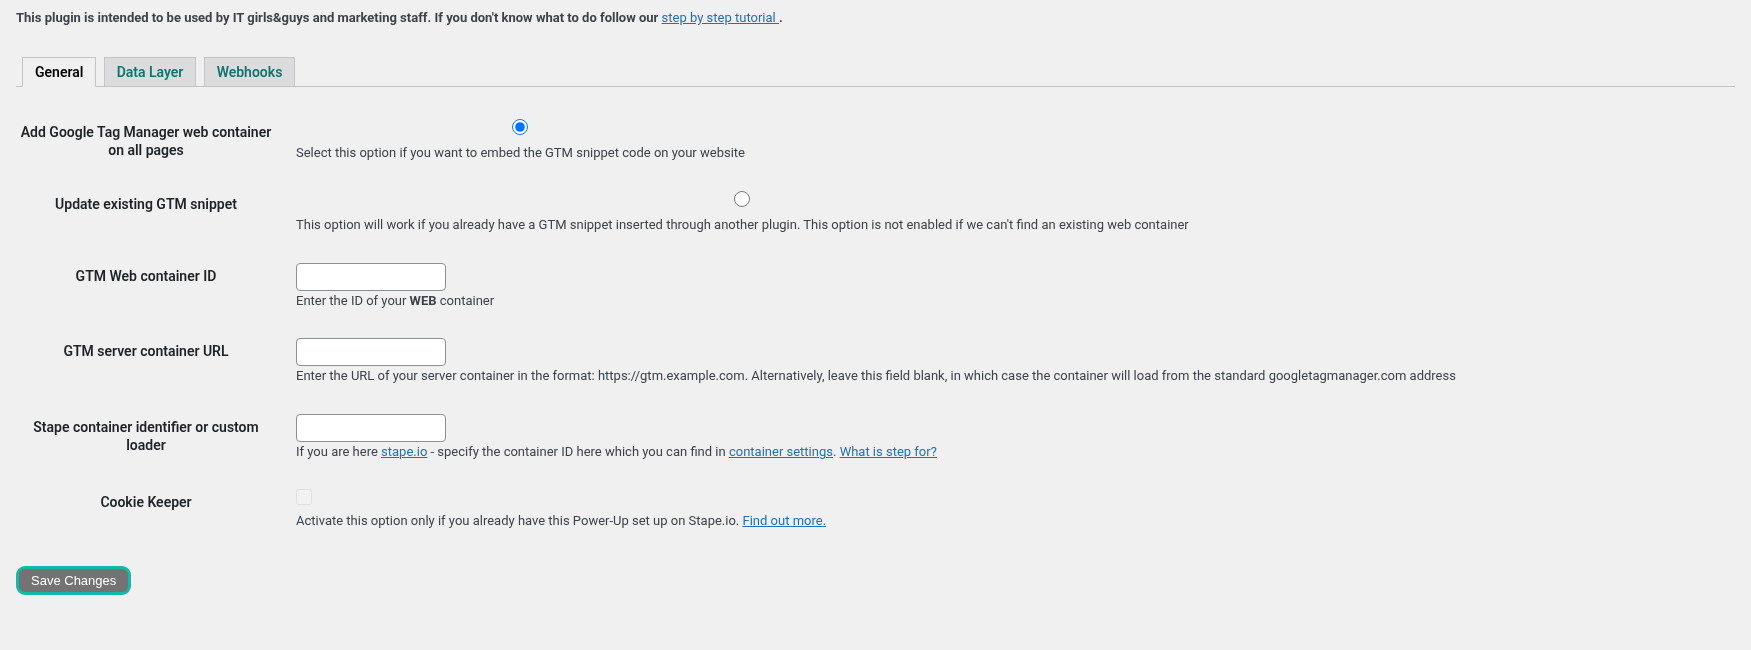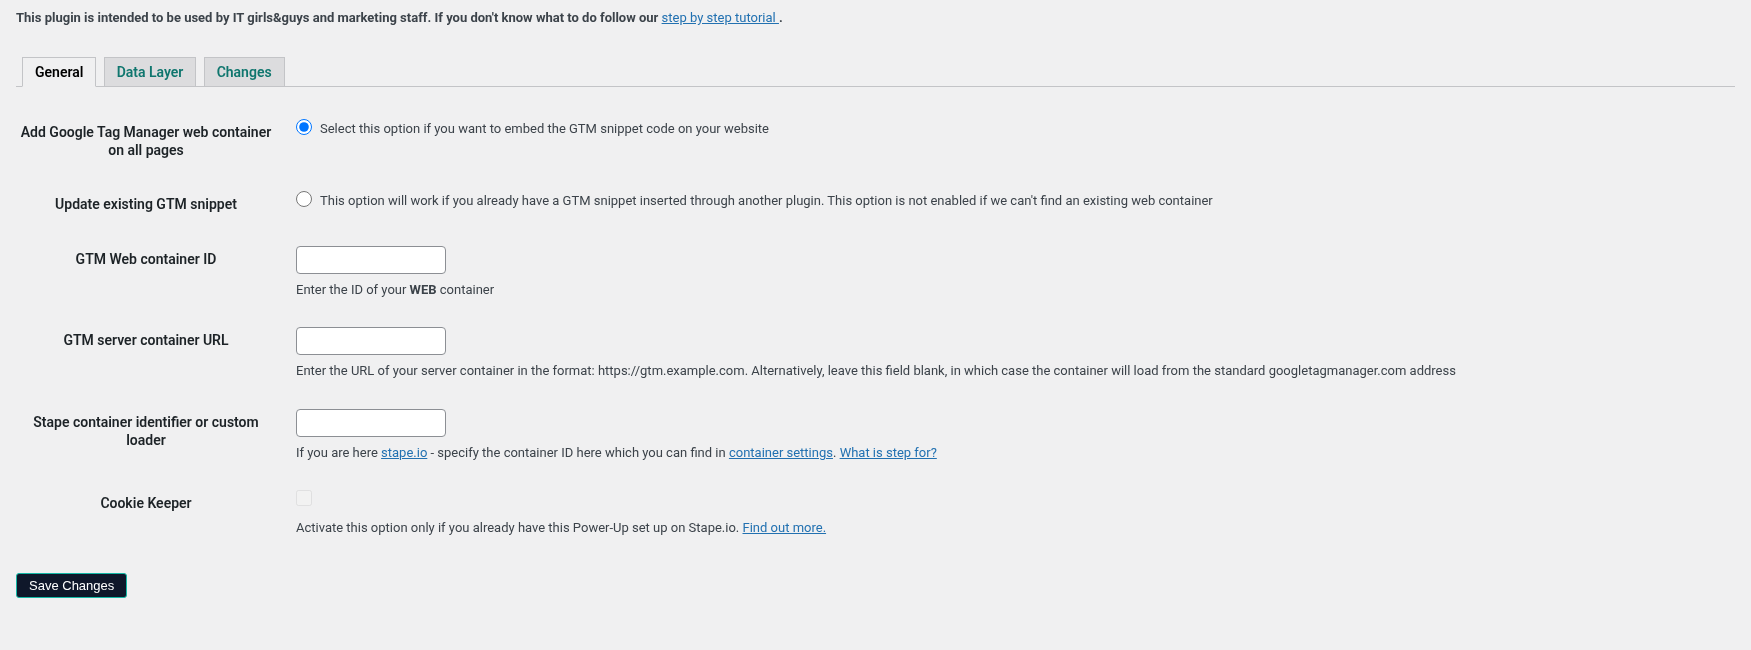--- a/index.html
+++ b/index.html
@@ -58,67 +58,68 @@
     line-height: 1.3;
   }
   table.form-table td {
     padding: 14px 10px;
     vertical-align: top;
     font-size: 13px;
     line-height: 1.5;
   }
   .radio-row label, .check-row label {
     display: inline-flex;
+    align-items: center;
     gap: 8px;
+    flex-direction: column;
   }
   input[type="radio"], input[type="checkbox"] {
     width: 16px;
     height: 16px;
     margin: 0;
     cursor: pointer;
   }
   input[type="checkbox"]:disabled { opacity: 0.45; cursor: default; }
   input[type="text"] {
     width: 150px;
     height: 28px;
     border: 1px solid #8c8f94;
     border-radius: 4px;
     padding: 0 8px;
     font-size: 13px;
     background: #fff;
   }
   .description {
     display: block;
-    margin-top: 6px;
     color: #3c434a;
     font-size: 13px;
   }
   .submit-row { margin-top: 22px; }
   .button-primary {
-    background: #0f172a;
-    border: 1px solid #14b8a6;
+    background: #737373;
+    border: 3px solid #14b8a6;
     color: #fff;
     padding: 4px 12px;
     font-size: 13px;
-    border-radius: 3px;
+    border-radius: 9px;
     cursor: pointer;
   }
 </style>
 </head>
 <body>
 
 <div class="intro">
   <b>This plugin is intended to be used by IT girls&amp;guys and marketing staff. If you don't know what to do follow our </b>
   <a>step by step tutorial </a><b>.</b>
 </div>
 
 <div class="nav-tab-wrapper">
   <span class="nav-tab active">General</span>
   <span class="nav-tab">Data Layer</span>
-  <span class="nav-tab">Changes</span>
+  <span class="nav-tab">Webhooks</span>
 </div>
 
 <table class="form-table">
   <tbody>
       <tr>
     <th>Add Google Tag Manager web container on all pages</th>
     <td class="radio-row">
       <label>
         <input type="radio" name="gtm_mode" checked="" style="">
         <span>Select this option if you want to embed the GTM snippet code on your website</span>

